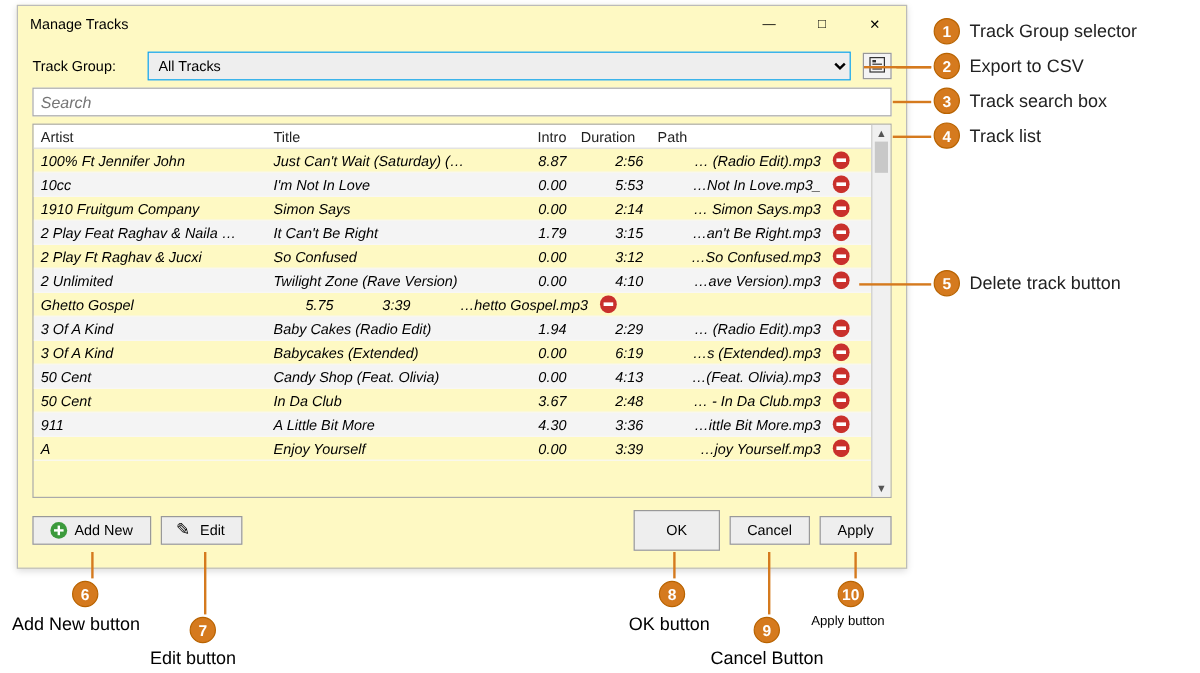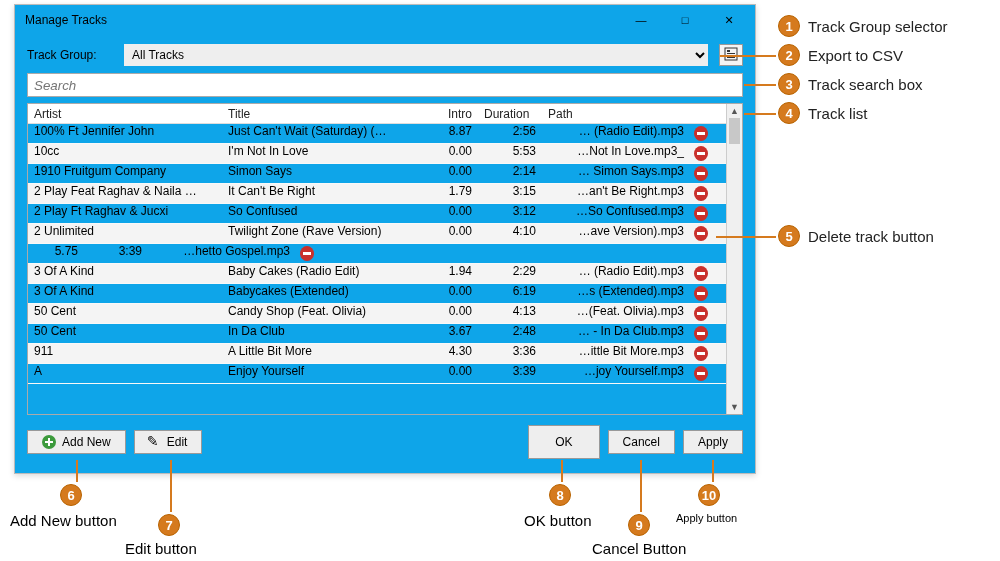--- a/index.html
+++ b/index.html
@@ -11,21 +11,21 @@
     width: 1000px;
     height: 561px;
     position: relative;
     overflow: hidden;
   }
   .window {
     position: absolute;
     left: 14px;
     top: 4px;
     width: 742px;
-    background: #0ea5e9;
+    background: #fef9c3;
     border: 1px solid #bbb;
     box-shadow: 0 2px 6px rgba(0,0,0,0.15);
   }
   .titlebar {
     display: flex;
     align-items: center;
     height: 30px;
     padding: 0 4px 0 10px;
   }
   .titlebar .title {
@@ -126,21 +126,23 @@
     background: #fff;
     border-bottom: 1px solid #ddd;
     height: 20px;
     align-items: center;
     font-weight: 400;
     color: #222;
   }
   .trow {
     display: flex;
     height: 20px;
+    align-items: center;
     border-bottom: 1px solid #f8f8f8;
+    font-style: italic;
   }
   .trow:nth-child(even) { background: #f4f4f4; }
   .cell {
     padding: 0 6px;
     white-space: nowrap;
     overflow: hidden;
     text-overflow: ellipsis;
   }
   .c-artist { width: 194px; }
   .c-title  { width: 200px; }
@@ -338,20 +340,21 @@
               <div class="cell c-artist">2 Unlimited</div>
               <div class="cell c-title">Twilight Zone (Rave Version)</div>
               <div class="cell c-intro">0.00</div>
               <div class="cell c-dur">4:10</div>
               <div class="cell c-path">…ave Version).mp3</div>
               <div class="cell c-del">
                 <div class="delicon"></div>
               </div>
             </div>
             <div class="trow">
+              <div class="cell c-title">Ghetto Gospel</div>
               <div class="cell c-intro">5.75</div>
               <div class="cell c-dur">3:39</div>
               <div class="cell c-path">…hetto Gospel.mp3</div>
               <div class="cell c-del">
                 <div class="delicon"></div>
               </div>
             </div>
             <div class="trow">
               <div class="cell c-artist">3 Of A Kind</div>
               <div class="cell c-title">Baby Cakes (Radio Edit)</div>

